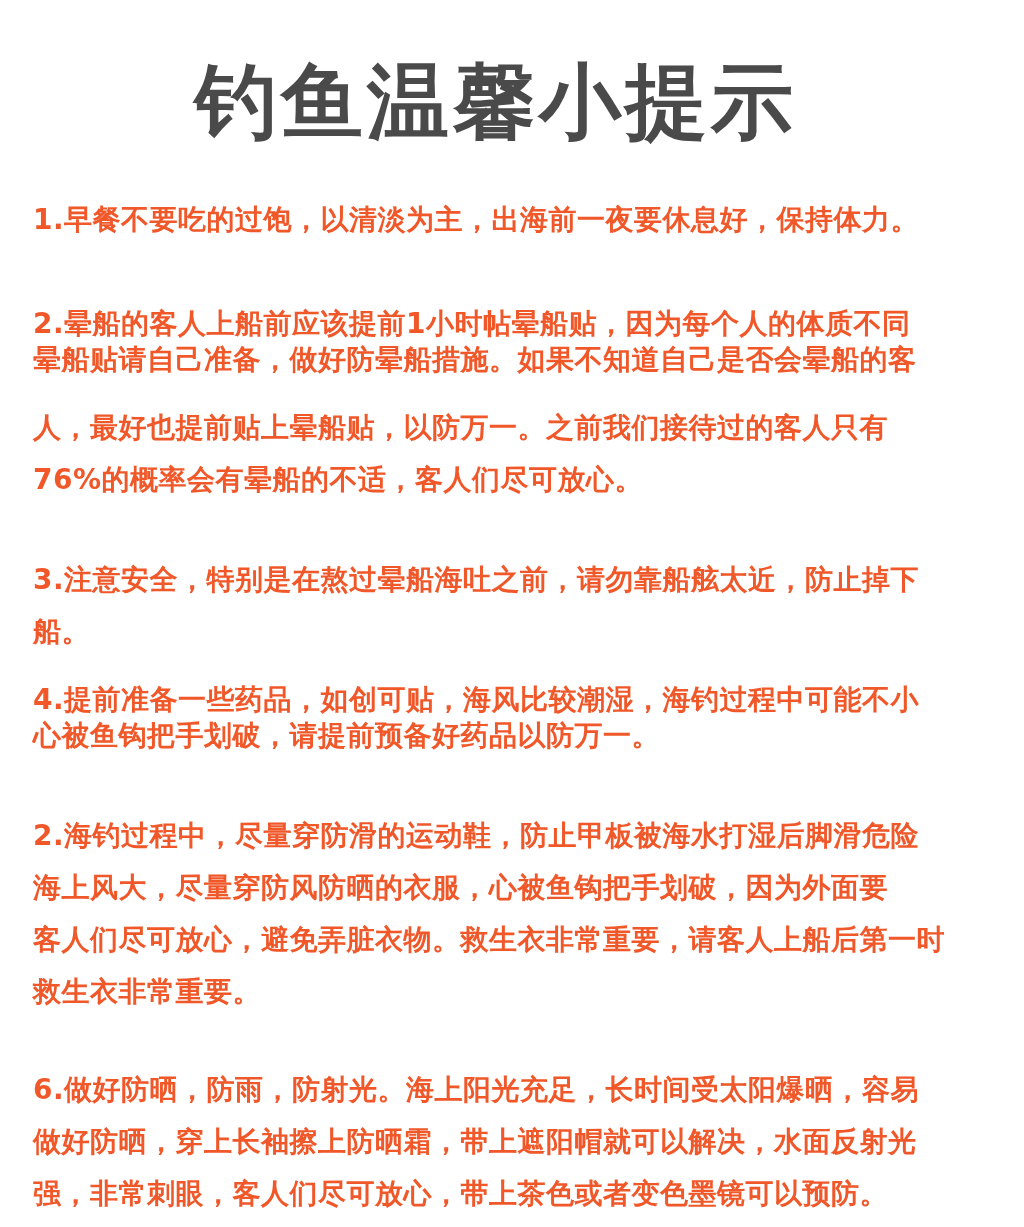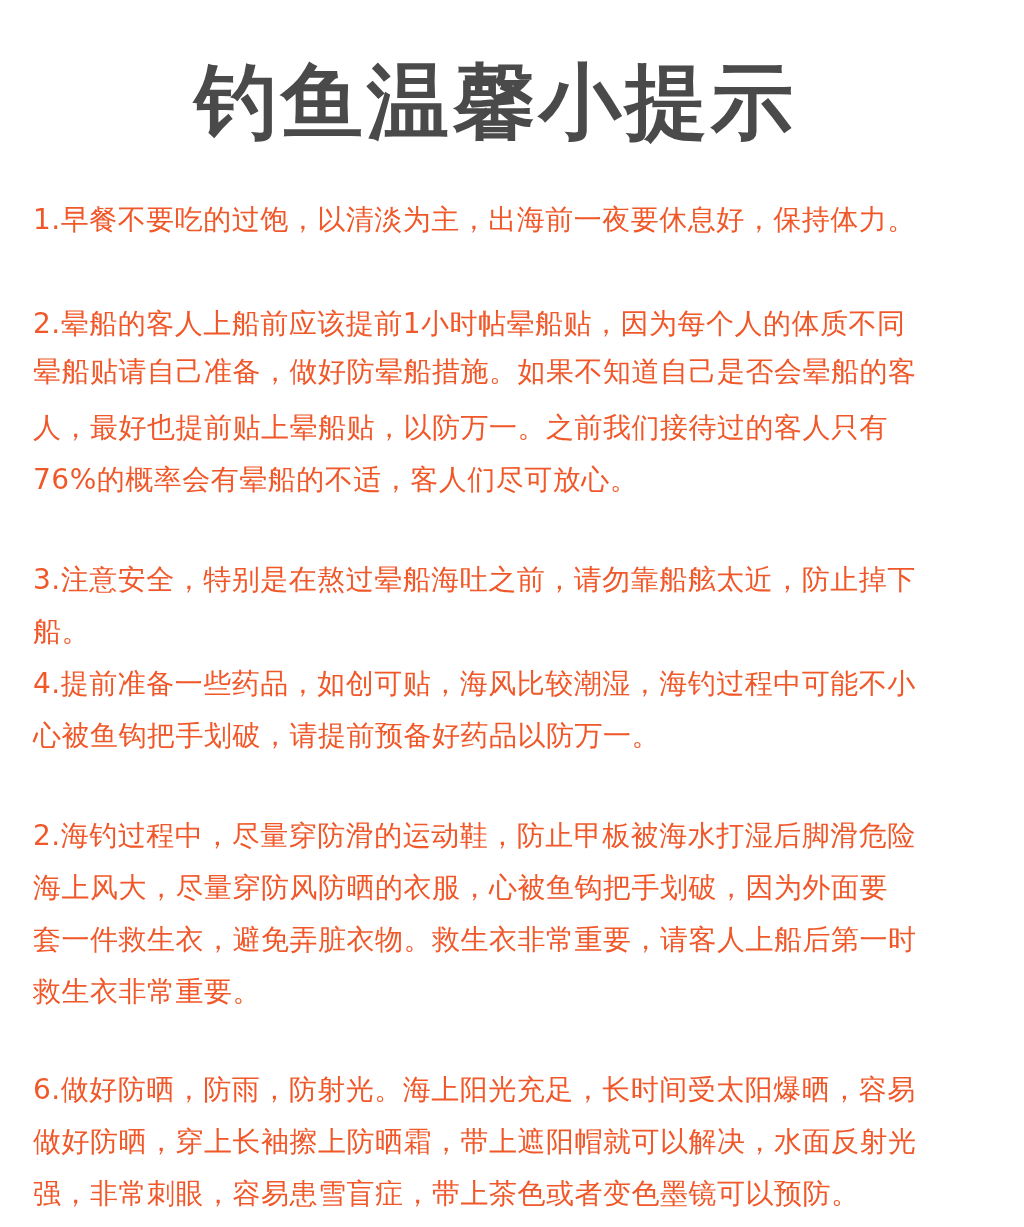--- a/index.html
+++ b/index.html
@@ -23,57 +23,57 @@
       font-size: 82px;
       font-weight: bold;
       color: #4a4a4a;
       letter-spacing: 4px;
       line-height: 100px;
     }
     .line {
       position: absolute;
       left: 33px;
       font-size: 28px;
-      font-weight: normal;
+      font-weight: bold;
       color: #f0582a;
       line-height: 40px;
       white-space: nowrap;
       letter-spacing: 0.5px;
     }
   </style>
 </head>
 <body>
 
 <div class="title">钓鱼温馨小提示</div>
 
 <div>
   <div class="line" style="top:200px">1.早餐不要吃的过饱，以清淡为主，出海前一夜要休息好，保持体力。</div>
 </div>
 
 <div>
   <div class="line" style="top:304px">2.晕船的客人上船前应该提前1小时帖晕船贴，因为每个人的体质不同</div>
-  <div class="line" style="top:352px">晕船贴请自己准备，做好防晕船措施。如果不知道自己是否会晕船的客</div>
+  <div class="line" style="top:340px">晕船贴请自己准备，做好防晕船措施。如果不知道自己是否会晕船的客</div>
   <div class="line" style="top:408px">人，最好也提前贴上晕船贴，以防万一。之前我们接待过的客人只有</div>
   <div class="line" style="top:460px">76%的概率会有晕船的不适，客人们尽可放心。</div>
 </div>
 
 <div>
   <div class="line" style="top:560px">3.注意安全，特别是在熬过晕船海吐之前，请勿靠船舷太近，防止掉下</div>
   <div class="line" style="top:612px">船。</div>
 </div>
 
 <div>
-  <div class="line" style="top:664px">4.提前准备一些药品，如创可贴，海风比较潮湿，海钓过程中可能不小</div>
+  <div class="line" style="top:680px">4.提前准备一些药品，如创可贴，海风比较潮湿，海钓过程中可能不小</div>
   <div class="line" style="top:716px">心被鱼钩把手划破，请提前预备好药品以防万一。</div>
 </div>
 
 <div>
   <div class="line" style="top:816px">2.海钓过程中，尽量穿防滑的运动鞋，防止甲板被海水打湿后脚滑危险</div>
   <div class="line" style="top:868px">海上风大，尽量穿防风防晒的衣服，心被鱼钩把手划破，因为外面要</div>
-  <div class="line" style="top:920px">套一件救生衣，避免弄脏衣物。救生衣非常重要，请客人上船后第一时</div>
+  <div class="line" style="top:920px">客人们尽可放心，避免弄脏衣物。救生衣非常重要，请客人上船后第一时</div>
   <div class="line" style="top:972px">救生衣非常重要。</div>
 </div>
 
 <div>
   <div class="line" style="top:1070px">6.做好防晒，防雨，防射光。海上阳光充足，长时间受太阳爆晒，容易</div>
   <div class="line" style="top:1122px">做好防晒，穿上长袖擦上防晒霜，带上遮阳帽就可以解决，水面反射光</div>
-  <div class="line" style="top:1174px">强，非常刺眼，容易患雪盲症，带上茶色或者变色墨镜可以预防。</div>
+  <div class="line" style="top:1174px">强，非常刺眼，客人们尽可放心，带上茶色或者变色墨镜可以预防。</div>
 </div>
 
 </body></html>

